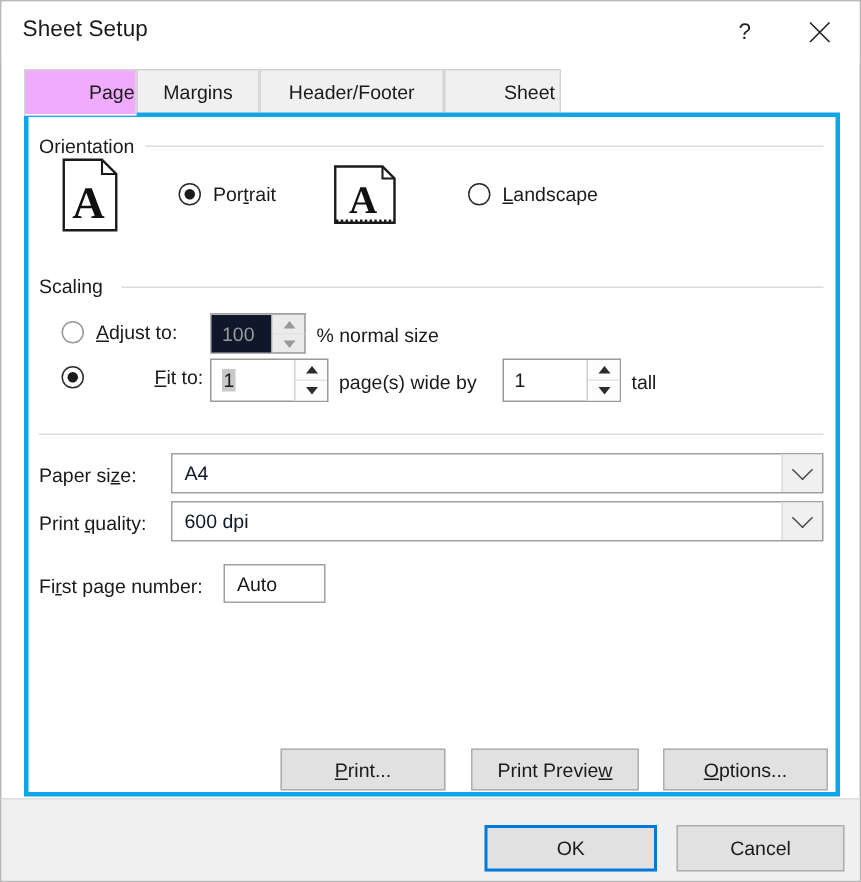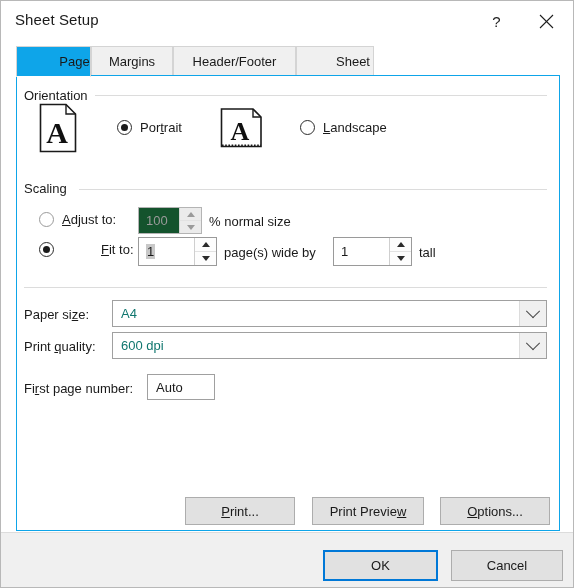--- a/index.html
+++ b/index.html
@@ -69,41 +69,41 @@
     border: 1px solid #d4d4d4;
     border-bottom: none;
     display: flex;
     align-items: center;
     justify-content: center;
     font-size: 13px;
     color: #1a1a1a;
     cursor: default;
   }
   .tab.active {
-    background: #0ea5e9;
+    background: #f0abfc;
     border: 1px solid #d4d4d4;
     border-bottom: 1px solid #ffffff;
     z-index: 3;
     height: 31px;
     padding-left: 42px;
   }
   #tab-page        { left: 0;   width: 75px; }
   #tab-margins     { left: 75px; width: 82px; }
   #tab-headerfoot  { left: 157px; width: 123px; }
   #tab-sheet       { left: 280px; width: 78px; padding-left: 36px; }
 
   
   .tabpanel {
     position: absolute;
     left: 15px; top: 74px;
     width: 544px;
     height: 456px;
     box-sizing: border-box;
     background: #ffffff;
-    border: 1px solid #0ea5e9;
+    border: 3px solid #0ea5e9;
     z-index: 1;
   }
 
   
   .group-label {
     position: absolute;
     font-size: 13px;
     color: #1a1a1a;
     background: #ffffff;
     padding-right: 7px;
@@ -154,21 +154,21 @@
   .spin {
     position: absolute;
     box-sizing: border-box;
     border: 1px solid #9a9a9a;
     background: #ffffff;
     display: flex;
     align-items: stretch;
   }
   .spin.disabled {
     border-color: #b4b4b4;
-    background: #14532d;
+    background: #0f172a;
   }
   .spin-value {
     flex: 1;
     display: flex;
     align-items: center;
     padding-left: 7px;
     font-size: 13px;
     color: #1a1a1a;
     overflow: hidden;
   }
@@ -221,21 +221,21 @@
     display: flex;
     align-items: stretch;
     cursor: default;
   }
   .combo-value {
     flex: 1;
     display: flex;
     align-items: center;
     padding-left: 8px;
     font-size: 13px;
-    color: #0f766e;
+    color: #0f172a;
   }
   .combo-arrow {
     width: 26px;
     flex: none;
     display: flex;
     align-items: center;
     justify-content: center;
     background: #f0f0f0;
     border-left: 1px solid #dcdcdc;
   }
@@ -340,21 +340,21 @@
       <span class="radio-label">Por<span class="ul">t</span>rait</span>
     </div>
 
     <svg class="page-icon" style="left:203px; top:30px;" width="44" height="44" viewBox="0 0 44 44">
       <path d="M1.5 3 H33 L41 11 V40.5 H1.5 Z" fill="#ffffff" stroke="#1a1a1a" stroke-width="1.6"></path>
       <path d="M33 3 V11 H41" fill="none" stroke="#1a1a1a" stroke-width="1.4"></path>
       <line x1="2" y1="39.5" x2="41" y2="39.5" stroke="#1a1a1a" stroke-width="2.2" stroke-dasharray="1.6 1.6"></line>
       <text x="20" y="34" font-family="'Liberation Serif', serif" font-size="26" font-weight="bold" text-anchor="middle" fill="#101010">A</text>
     </svg>
 
-    <div class="radio-row" style="left:283px; top:44px;">
+    <div class="radio-row" style="left:293px; top:44px;">
       <span class="radio"></span>
       <span class="radio-label"><span class="ul">L</span>andscape</span>
     </div>
 
     <div class="group-label" style="left:7px; top:105px;">Scaling</div>
     <div class="group-rule" style="left:62px; top:113px; width:468px;"></div>
 
     <div class="radio-row" style="left:22px; top:136px;">
       <span class="radio disabled"></span>
       <span class="radio-label"><span class="ul">A</span>djust to:</span>

